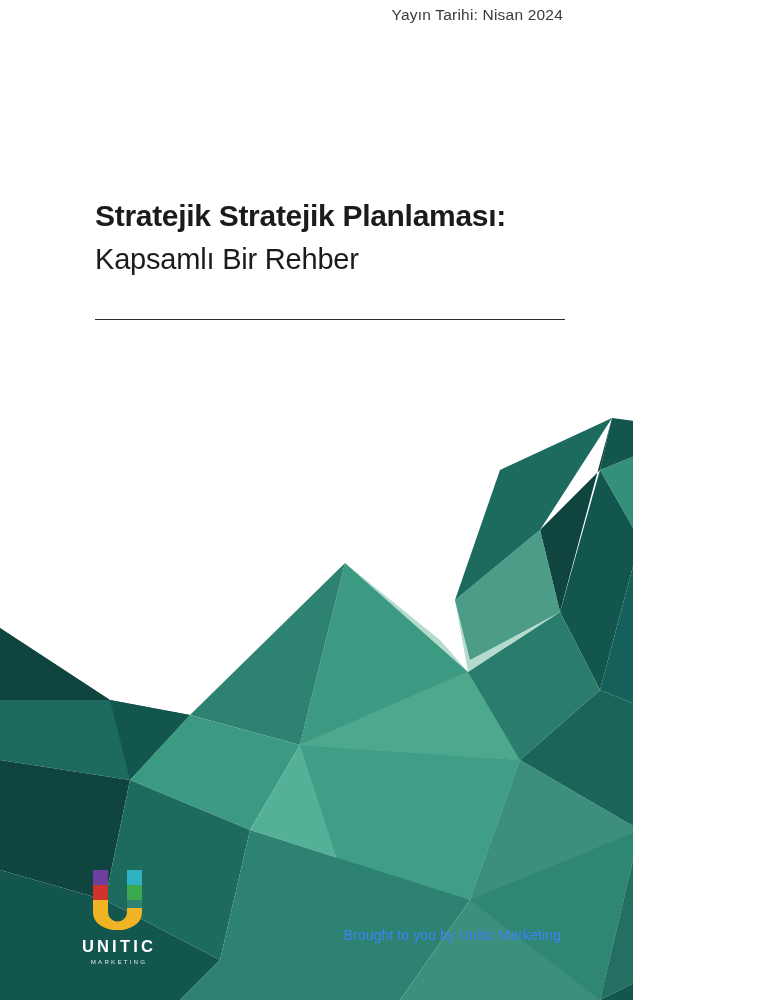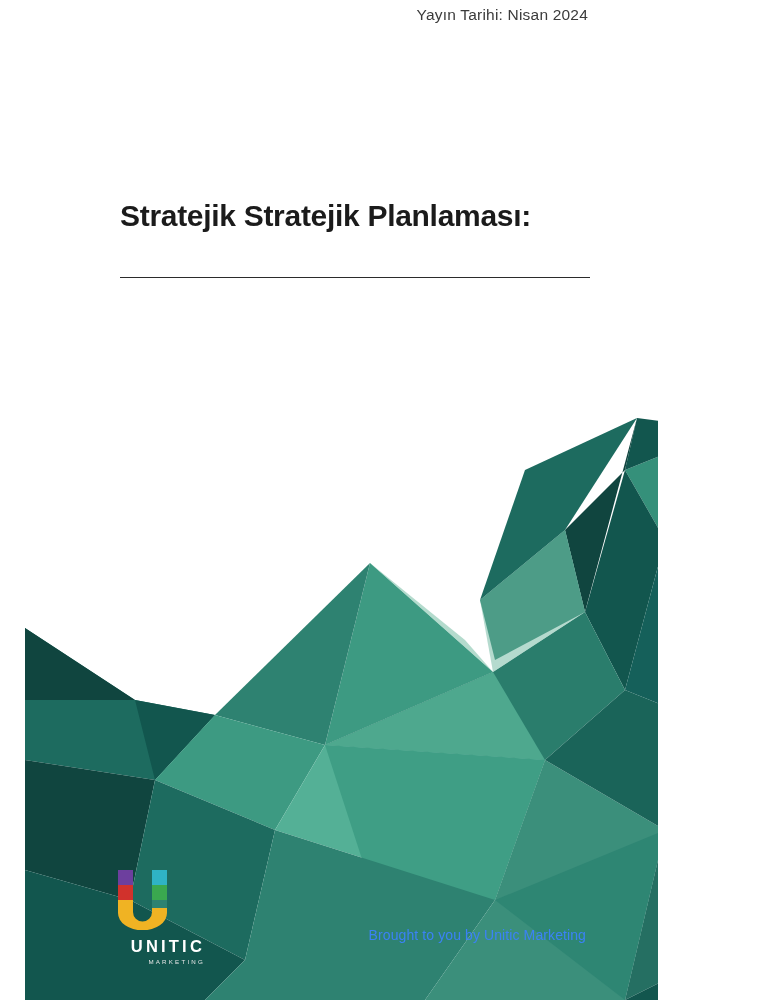--- a/index.html
+++ b/index.html
@@ -9,21 +9,20 @@
   }
   body {
     font-family: "Liberation Sans", sans-serif;
   }
   #page {
     position: relative;
     width: 633px;
     height: 1000px;
     overflow: hidden;
     background: #ffffff;
-    margin-left: 25px;
   }
   
   .pub-date {
     position: absolute;
     top: 6px;
     right: 70px;
     font-size: 15.5px;
     color: #3b3b3b;
     letter-spacing: 0.2px;
     font-family: "Liberation Sans", sans-serif;
@@ -81,21 +80,21 @@
     font-size: 14px;
     color: #3b82f6;
     letter-spacing: 0.1px;
   }
   
   .logo {
     position: absolute;
     left: 58px;
     bottom: 35px;
     width: 122px;
-    text-align: right;
+    text-align: center;
   }
   .logo-mark {
     display: block;
     margin: 0 auto;
   }
   .logo-name {
     margin-top: 7px;
     font-size: 16.5px;
     font-weight: bold;
     letter-spacing: 3.2px;
@@ -150,20 +149,21 @@
 
     <polygon points="345,563 468,672 440,640" fill="#77bda4" opacity="0.55"></polygon>
     <polygon points="468,672 560,612 540,530 455,600" fill="#6bb69d" opacity="0.5"></polygon>
     <polygon points="470,900 640,830 600,1000" fill="#2a8270" opacity="0.7"></polygon>
     <polygon points="0,628 110,700 0,700" fill="#10453f"></polygon>
     <polygon points="775,395 775,520 700,430" fill="#3d9a82" opacity="0.8"></polygon>
   </svg>
 
   <div class="title-block">
     <h1 class="title-main">Stratejik Stratejik Planlaması:</h1>
+    <h2 class="title-sub">Kapsamlı Bir Rehber</h2>
     <div class="rule"></div>
   </div>
 
   <div class="credit">Brought to you by Unitic Marketing</div>
 
   <div class="logo">
     <svg class="logo-mark" width="60" height="62" viewBox="0 0 60 62" xmlns="http://www.w3.org/2000/svg">
 
       <rect x="4" y="2" width="15" height="15" fill="#6d3f9e"></rect>
       <rect x="4" y="17" width="15" height="15" fill="#d1322c"></rect>

